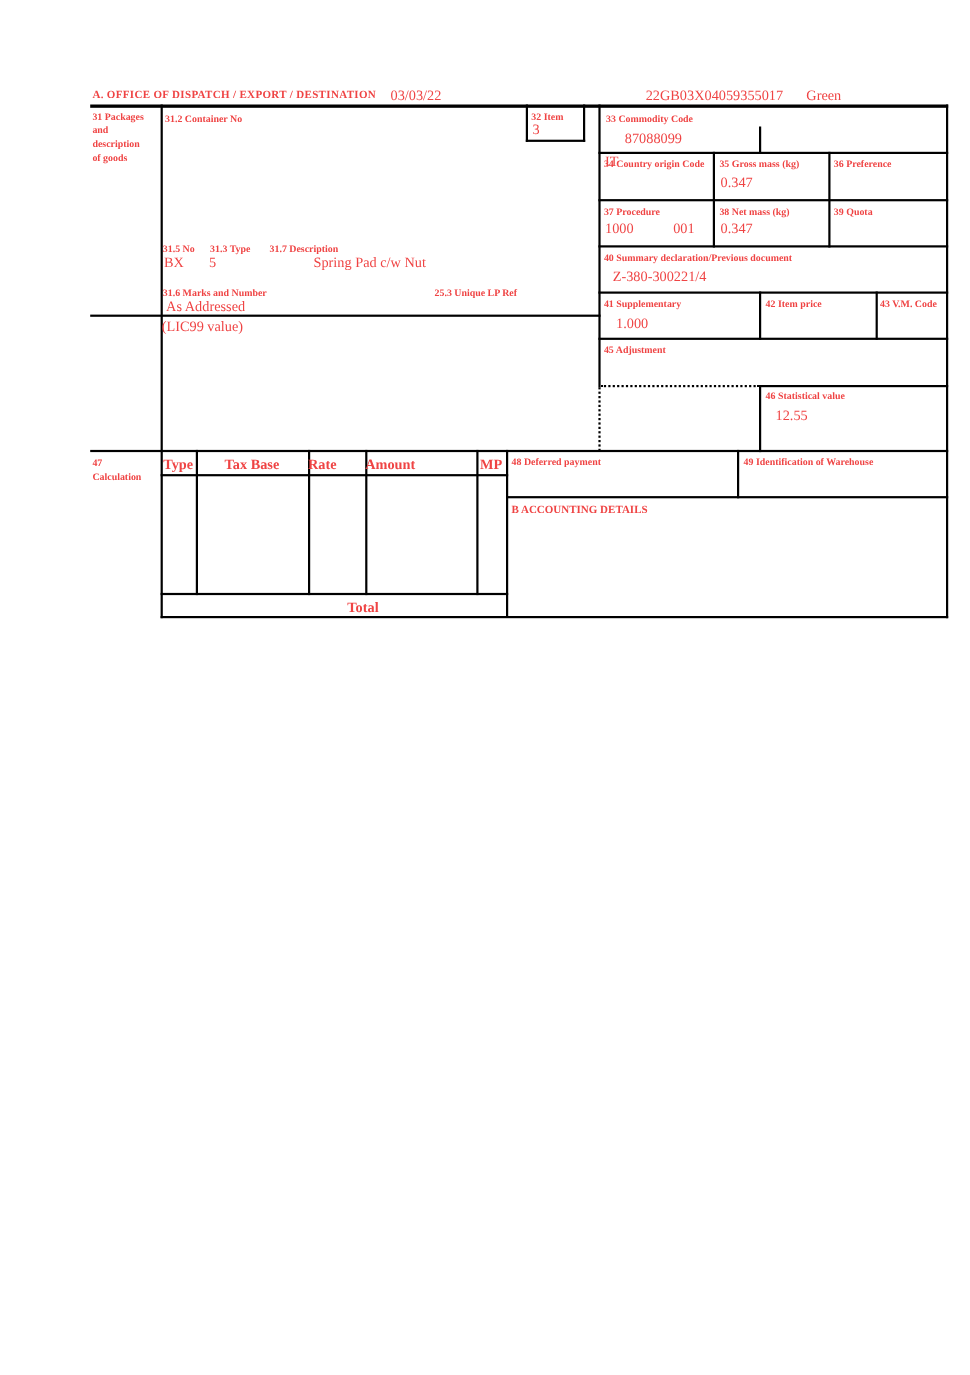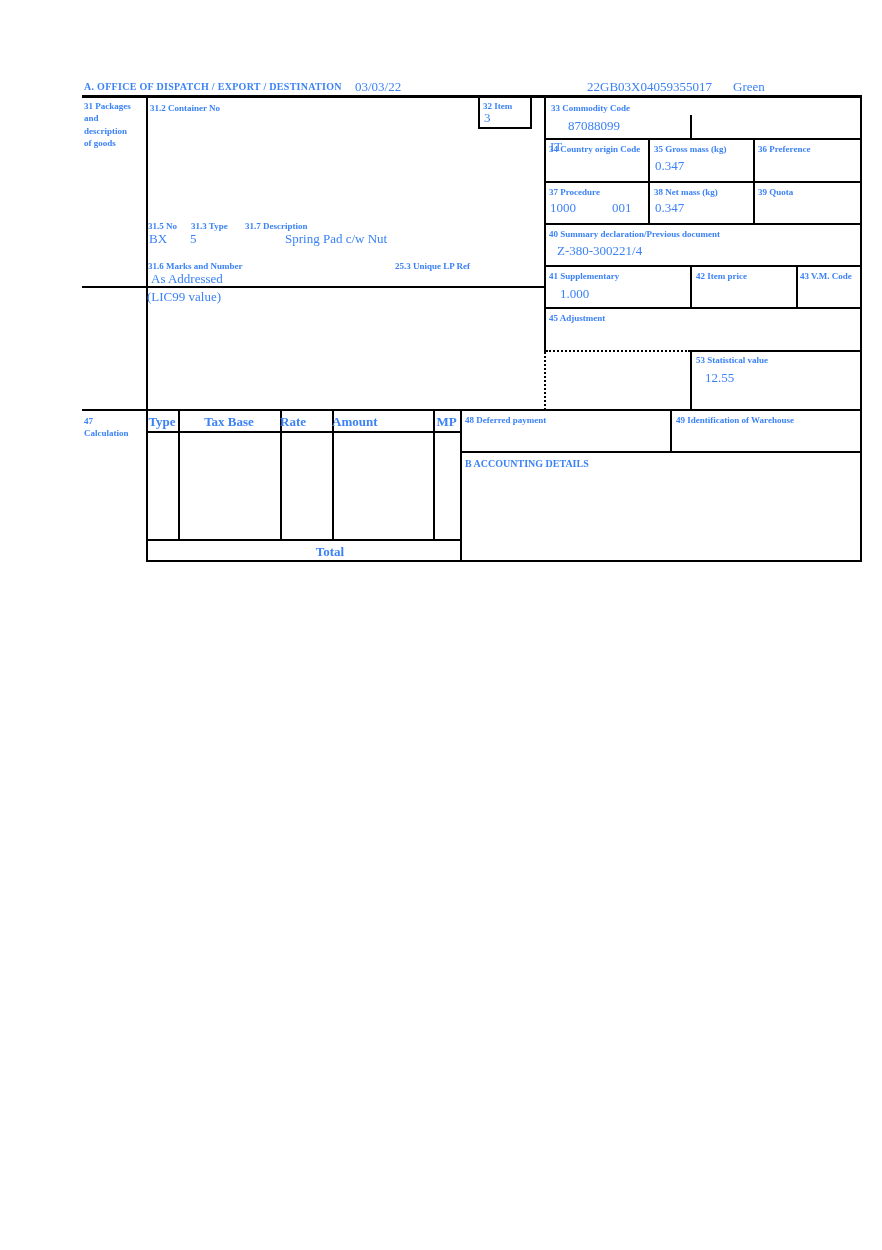--- a/index.html
+++ b/index.html
@@ -1,17 +1,17 @@
 <!DOCTYPE html>
 <html><head>
 <meta charset="utf-8">
 <style>
   html,body { margin:0; padding:0; background:#fff; }
   .page { position:relative; width:882px; height:1250px; background:#ffffff;
-          font-family:"Liberation Serif","DejaVu Serif",serif; color:#3b82f6; overflow:hidden; }
+          font-family:"Liberation Serif","DejaVu Serif",serif; color:#ef4444; overflow:hidden; }
   .hl, .vl { position:absolute; background:#000; }
   .hl { height:2px; }
   .vl { width:2px; }
   .hl.thick { height:3px; }
   .doth { position:absolute; height:0; border-top:2px dotted #000; }
   .dotv { position:absolute; width:0; border-left:2px dotted #000; }
   .lbl { position:absolute; font-size:9px; font-weight:bold; line-height:12.4px; white-space:pre-line; }
   .val { position:absolute; font-size:13px; line-height:15px; white-space:pre; }
   .hdr { position:absolute; font-size:10px; font-weight:bold; letter-spacing:0.3px; }
   .ref { position:absolute; font-size:13px; }
@@ -113,21 +113,21 @@
 
   <div class="lbl" style="left:549px;top:270px;">41 Supplementary</div>
   <div class="val" style="left:560px;top:286px;">1.000</div>
   <div class="lbl" style="left:696px;top:270px;">42 Item price</div>
   <div class="lbl" style="left:800px;top:270px;">43 V.M. Code</div>
 
   <div class="val" style="left:147px;top:289px;">(LIC99 value)</div>
 
   <div class="lbl" style="left:549px;top:312px;">45 Adjustment</div>
 
-  <div class="lbl" style="left:696px;top:354px;">53 Statistical value</div>
+  <div class="lbl" style="left:696px;top:354px;">46 Statistical value</div>
   <div class="val" style="left:705px;top:370px;">12.55</div>
 
   <div class="lbl" style="left:84px;top:415px;">47
 Calculation</div>
   <div class="cth ctr" style="left:146px;width:32px;">Type</div>
   <div class="cth ctr" style="left:178px;width:102px;">Tax Base</div>
   <div class="cth rgt" style="left:280px;width:48px;">Rate</div>
   <div class="cth rgt" style="left:332px;width:83px;">Amount</div>
   <div class="cth ctr" style="left:433px;width:27px;">MP</div>
   <div class="cth ctr" style="left:290px;top:544px;width:80px;">Total</div>

